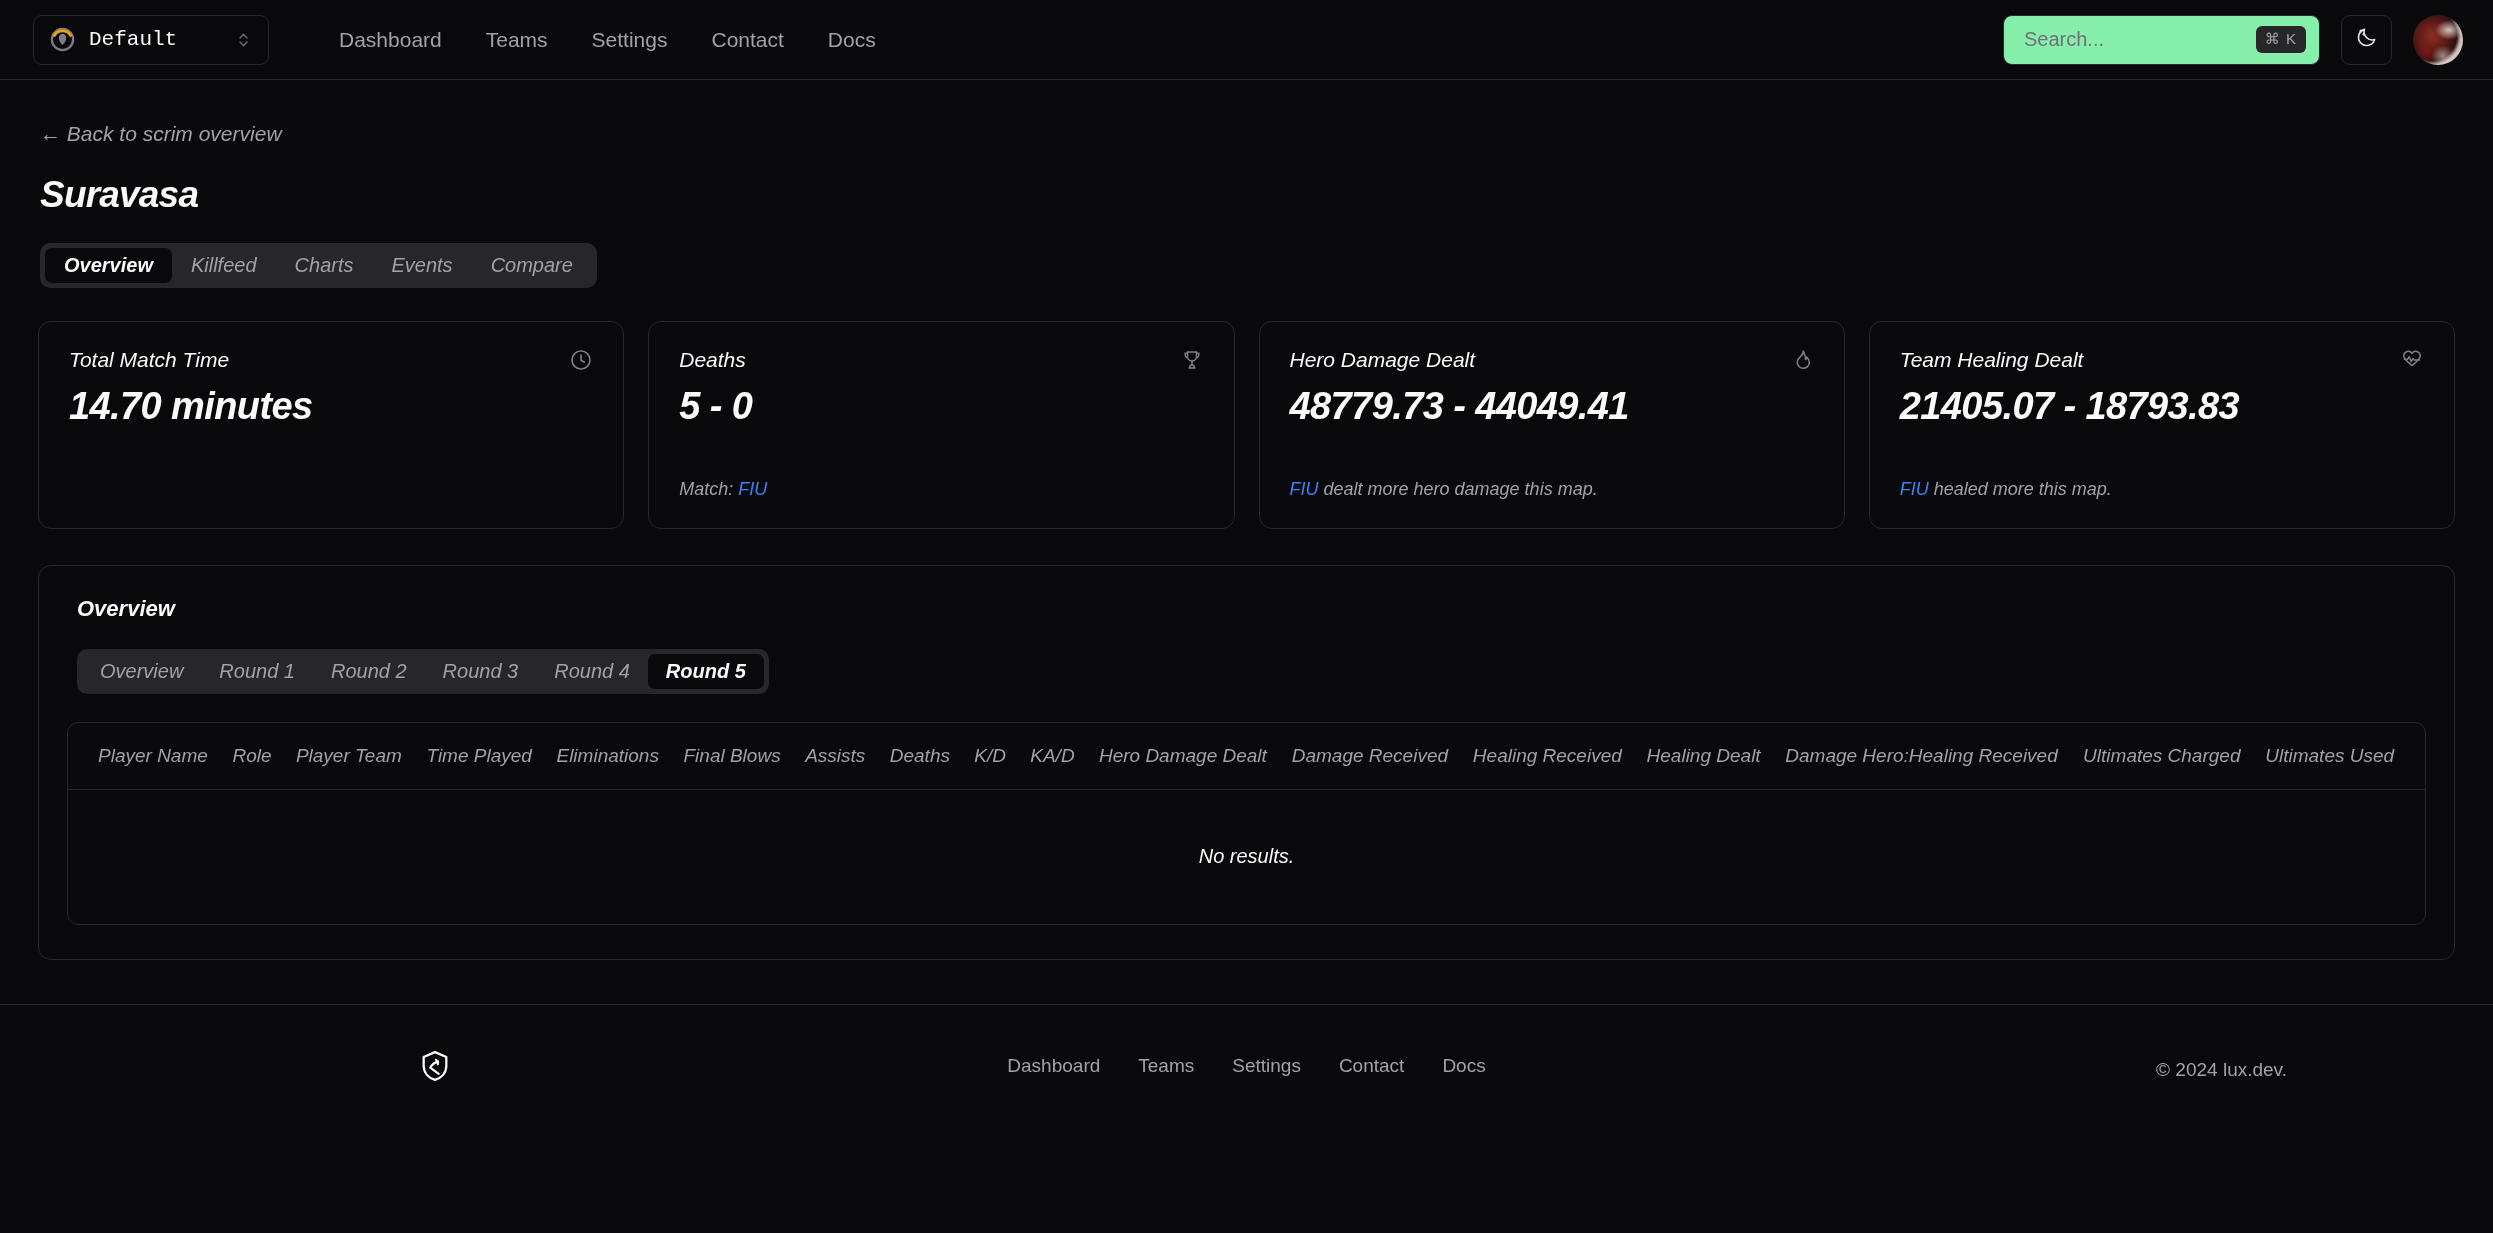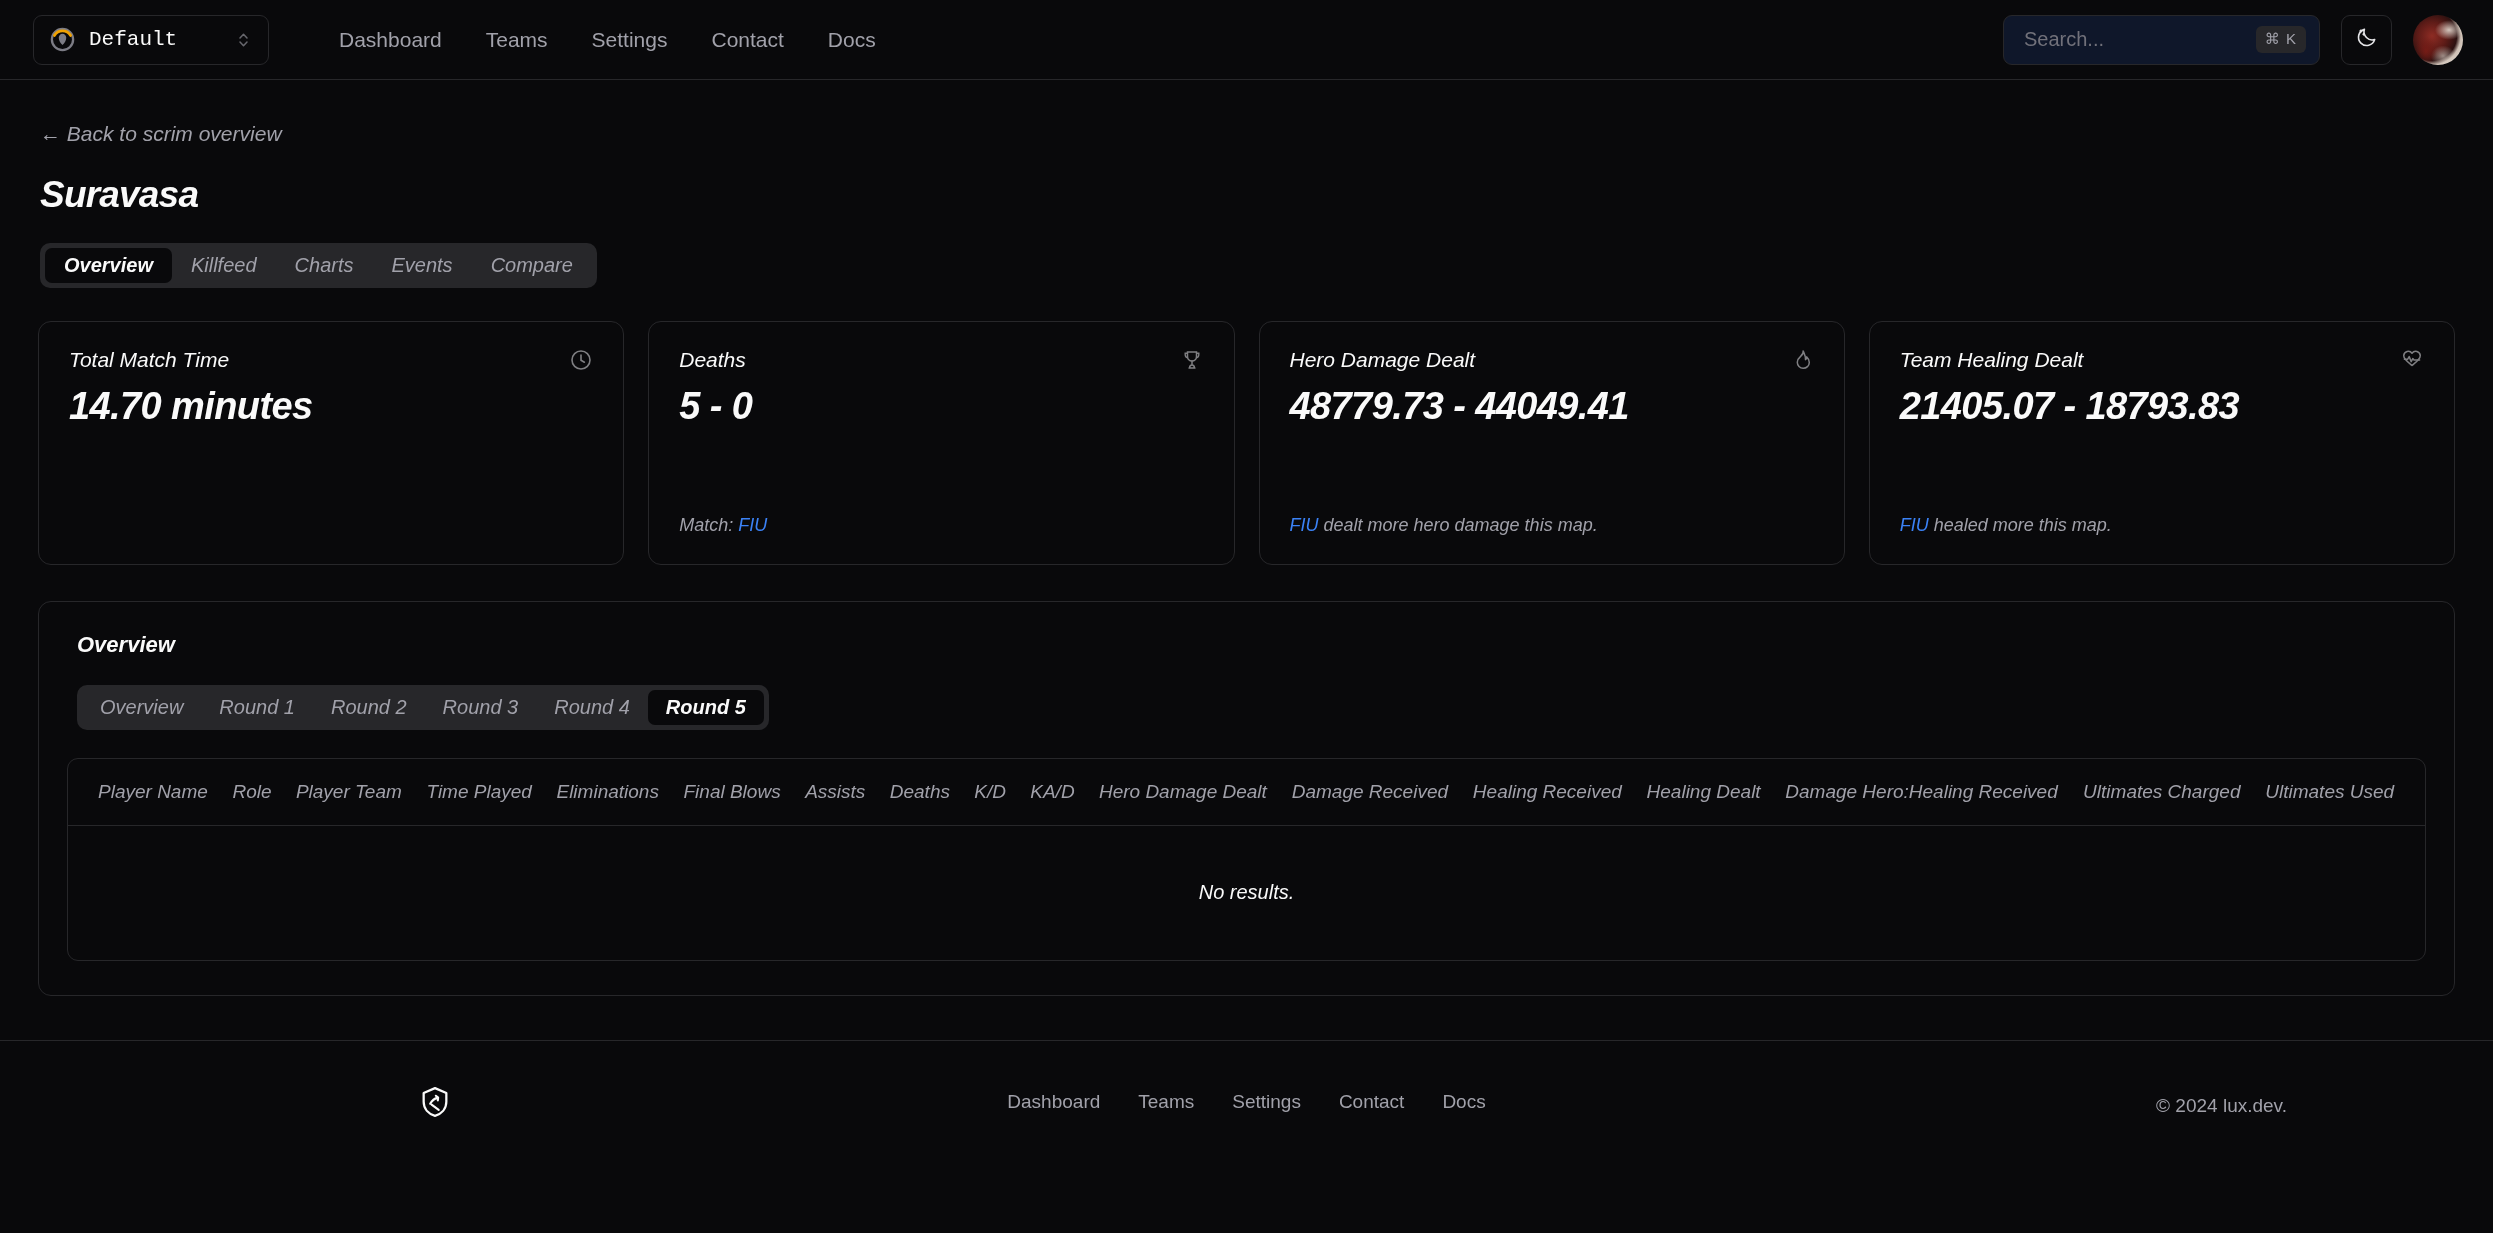--- a/index.html
+++ b/index.html
@@ -63,21 +63,21 @@
     margin-left: auto;
     display: flex;
     align-items: center;
     gap: 21px;
   }
   .searchbox {
     width: 317px;
     height: 50px;
     border: 1px solid #27272a;
     border-radius: 9px;
-    background: #0f172a;
+    background: #86efac;
     display: flex;
     align-items: center;
     padding: 0 13px 0 20px;
     cursor: text;
   }
   .search-placeholder {
     flex: 1;
     font-size: 20px;
     color: #71717a;
   }
@@ -170,21 +170,21 @@
     display: grid;
     grid-template-columns: repeat(4, 1fr);
     gap: 24px;
     margin-top: 33px;
   }
   .stat-card {
     border: 1px solid #27272a;
     border-radius: 13px;
     background: #09090b;
     padding: 26px 30px 28px;
-    height: 244px;
+    height: 208px;
     position: relative;
     display: flex;
     flex-direction: column;
   }
   .stat-head {
     display: flex;
     align-items: flex-start;
     justify-content: space-between;
   }
   .stat-label {

